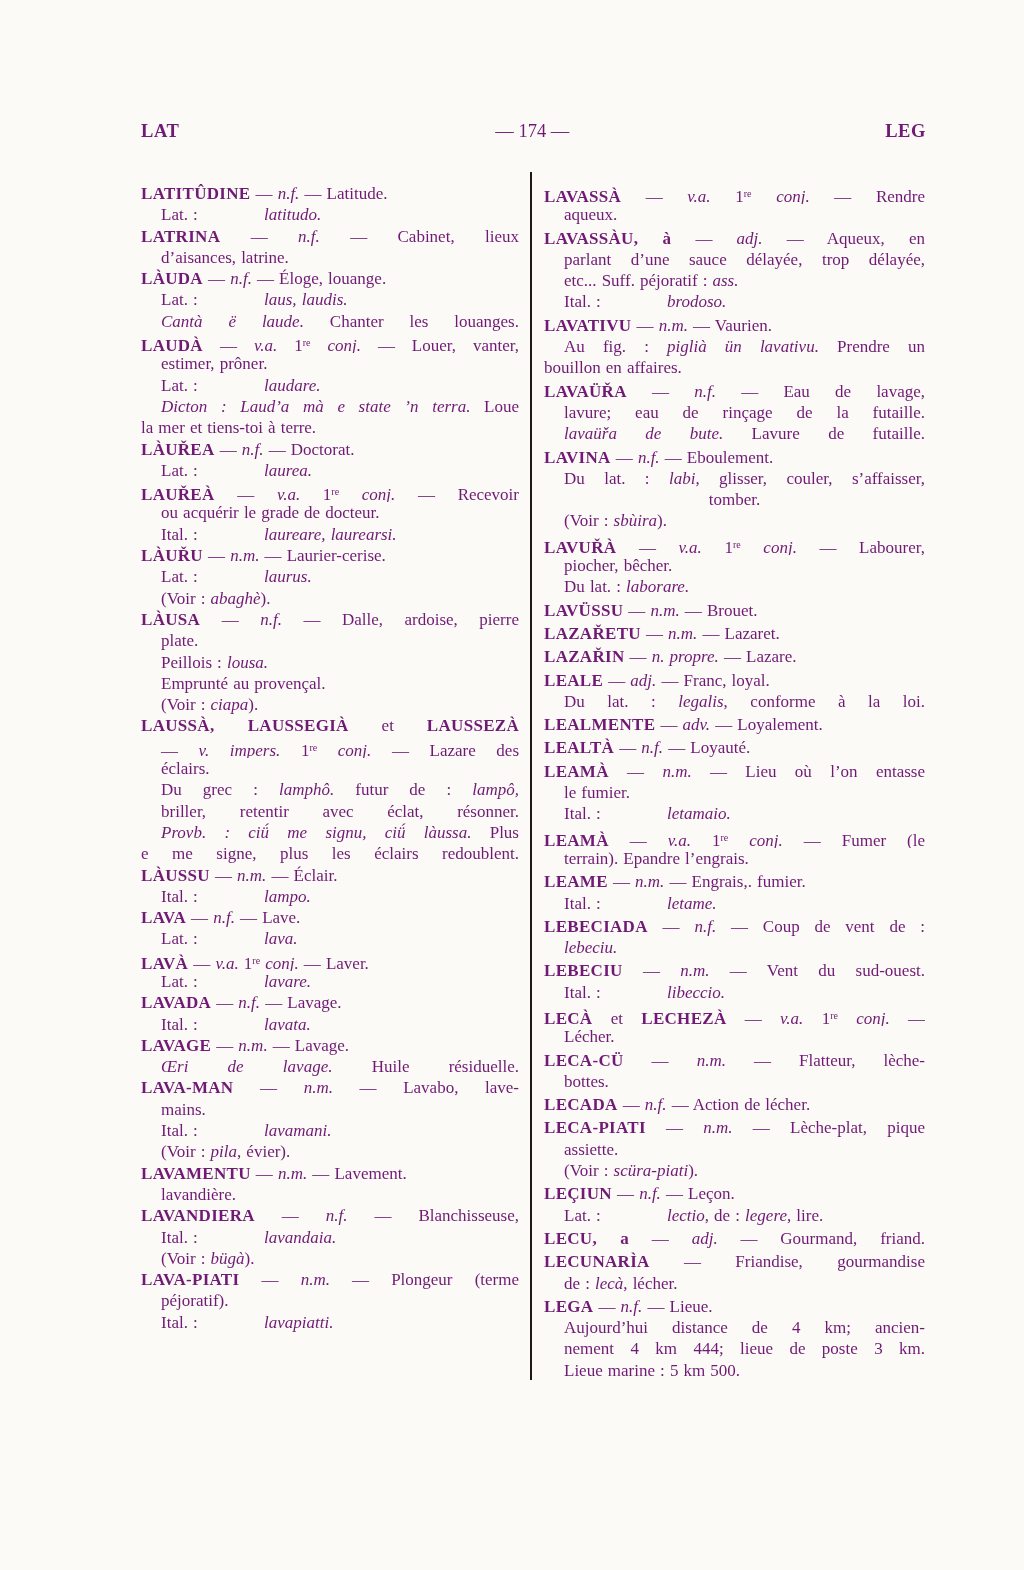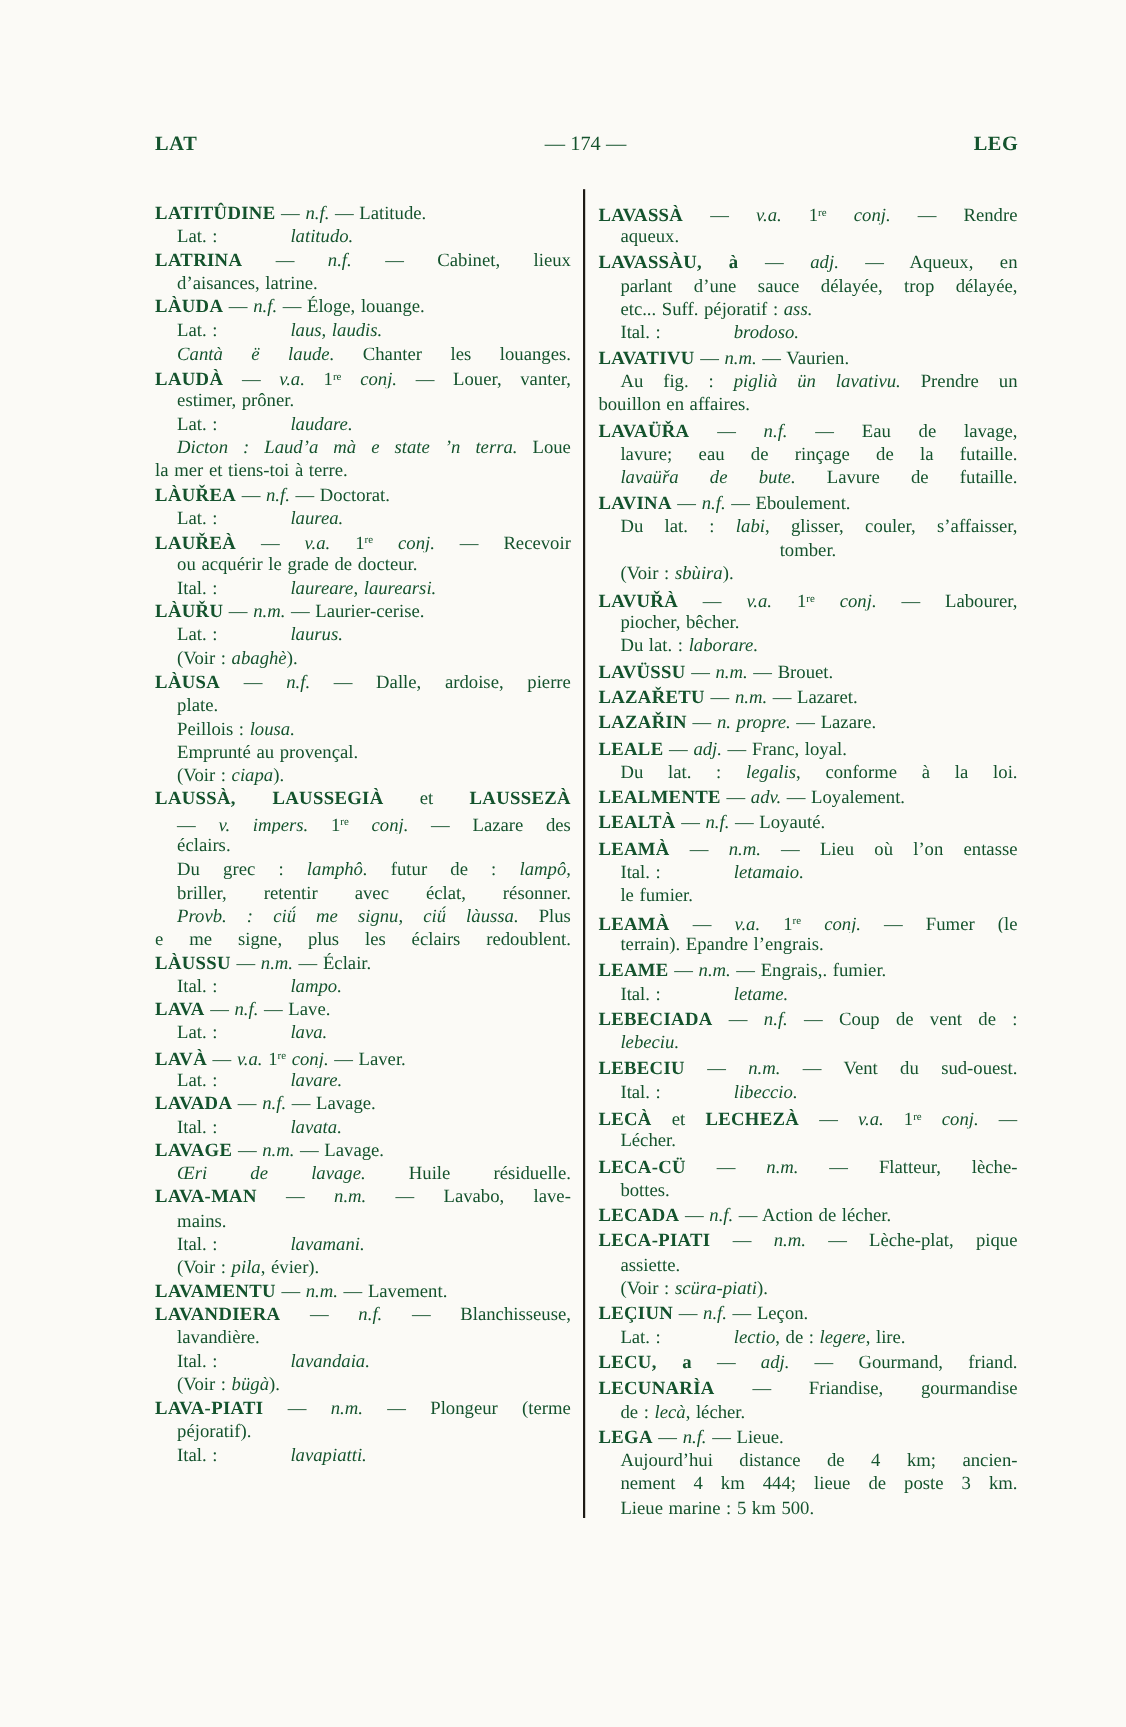--- a/index.html
+++ b/index.html
@@ -1,17 +1,17 @@
 <!DOCTYPE html>
 <html><head>
 <meta charset="utf-8">
 <style>
   html,body{margin:0;padding:0;background:#efece4;}
   .page{position:relative;width:1024px;height:1570px;background:#fbfaf6;
-        font-family:"Liberation Serif","DejaVu Serif",serif;color:#14532d;overflow:hidden;}
+        font-family:"Liberation Serif","DejaVu Serif",serif;color:#701a75;overflow:hidden;}
   .hdr{position:absolute;top:118px;left:141px;width:785px;display:flex;
        justify-content:space-between;font-size:18.5px;line-height:26px;}
   .hdr .hbold{font-weight:bold;letter-spacing:0.6px;}
   .divider{position:absolute;left:530px;top:172px;width:2px;height:1208px;background:#1d1a15;}
   .col{position:absolute;top:183px;font-size:17px;line-height:21.3px;font-family:Liberation Serif, serif;}
   .c1{left:141px;width:378px;}
   .c2{left:544px;width:381px;}
   .c2 .entry{margin-top:2px;}
   .c2 .entry:first-child{margin-top:0;}
   .line{height:21.3px;overflow:hidden;word-spacing:0.05em;}
@@ -108,22 +108,22 @@
       <div class="entry">
         <div class="line j"><span class="sb">LAVA-MAN</span><span class=""> — </span><span class="si">n.m.</span><span class=""> — Lavabo, lave-</span></div>
         <div class="line i1"><span class="">mains.</span></div>
         <div class="line i1 lab"><span class="lbl">Ital. :</span><span class="si">lavamani.</span></div>
         <div class="line i1"><span class="">(Voir : </span><span class="si">pila</span><span class="">, évier).</span></div>
       </div>
       <div class="entry">
         <div class="line"><span class="sb">LAVAMENTU</span><span class=""> — </span><span class="si">n.m.</span><span class=""> — Lavement.</span></div>
       </div>
       <div class="entry">
+        <div class="line i1"><span class="">lavandière.</span></div>
         <div class="line j"><span class="sb">LAVANDIERA</span><span class=""> — </span><span class="si">n.f.</span><span class=""> — Blanchisseuse,</span></div>
-        <div class="line i1"><span class="">lavandière.</span></div>
         <div class="line i1 lab"><span class="lbl">Ital. :</span><span class="si">lavandaia.</span></div>
         <div class="line i1"><span class="">(Voir : </span><span class="si">bügà</span><span class="">).</span></div>
       </div>
       <div class="entry">
         <div class="line j"><span class="sb">LAVA-PIATI</span><span class=""> — </span><span class="si">n.m.</span><span class=""> — Plongeur (terme</span></div>
         <div class="line i1"><span class="">péjoratif).</span></div>
         <div class="line i1 lab"><span class="lbl">Ital. :</span><span class="si">lavapiatti.</span></div>
       </div>
     </div>
   <div class="col c2">
@@ -172,22 +172,22 @@
         <div class="line i1 j"><span class="">Du lat. : </span><span class="si">legalis</span><span class="">, conforme à la loi.</span></div>
       </div>
       <div class="entry">
         <div class="line"><span class="sb">LEALMENTE</span><span class=""> — </span><span class="si">adv.</span><span class=""> — Loyalement.</span></div>
       </div>
       <div class="entry">
         <div class="line"><span class="sb">LEALTÀ</span><span class=""> — </span><span class="si">n.f.</span><span class=""> — Loyauté.</span></div>
       </div>
       <div class="entry">
         <div class="line j"><span class="sb">LEAMÀ</span><span class=""> — </span><span class="si">n.m.</span><span class=""> — Lieu où l’on entasse</span></div>
+        <div class="line i1"><span class="">le fumier.</span></div>
         <div class="line i1 lab"><span class="lbl">Ital. :</span><span class="si">letamaio.</span></div>
-        <div class="line i1"><span class="">le fumier.</span></div>
       </div>
       <div class="entry">
         <div class="line j"><span class="sb">LEAMÀ</span><span class=""> — </span><span class="si">v.a.</span><span class=""> 1</span><span class="ss">re</span><span class=""> </span><span class="si">conj.</span><span class=""> — Fumer (le</span></div>
         <div class="line i1"><span class="">terrain). Epandre l’engrais.</span></div>
       </div>
       <div class="entry">
         <div class="line"><span class="sb">LEAME</span><span class=""> — </span><span class="si">n.m.</span><span class=""> — Engrais,. fumier.</span></div>
         <div class="line i1 lab"><span class="lbl">Ital. :</span><span class="si">letame.</span></div>
       </div>
       <div class="entry">

